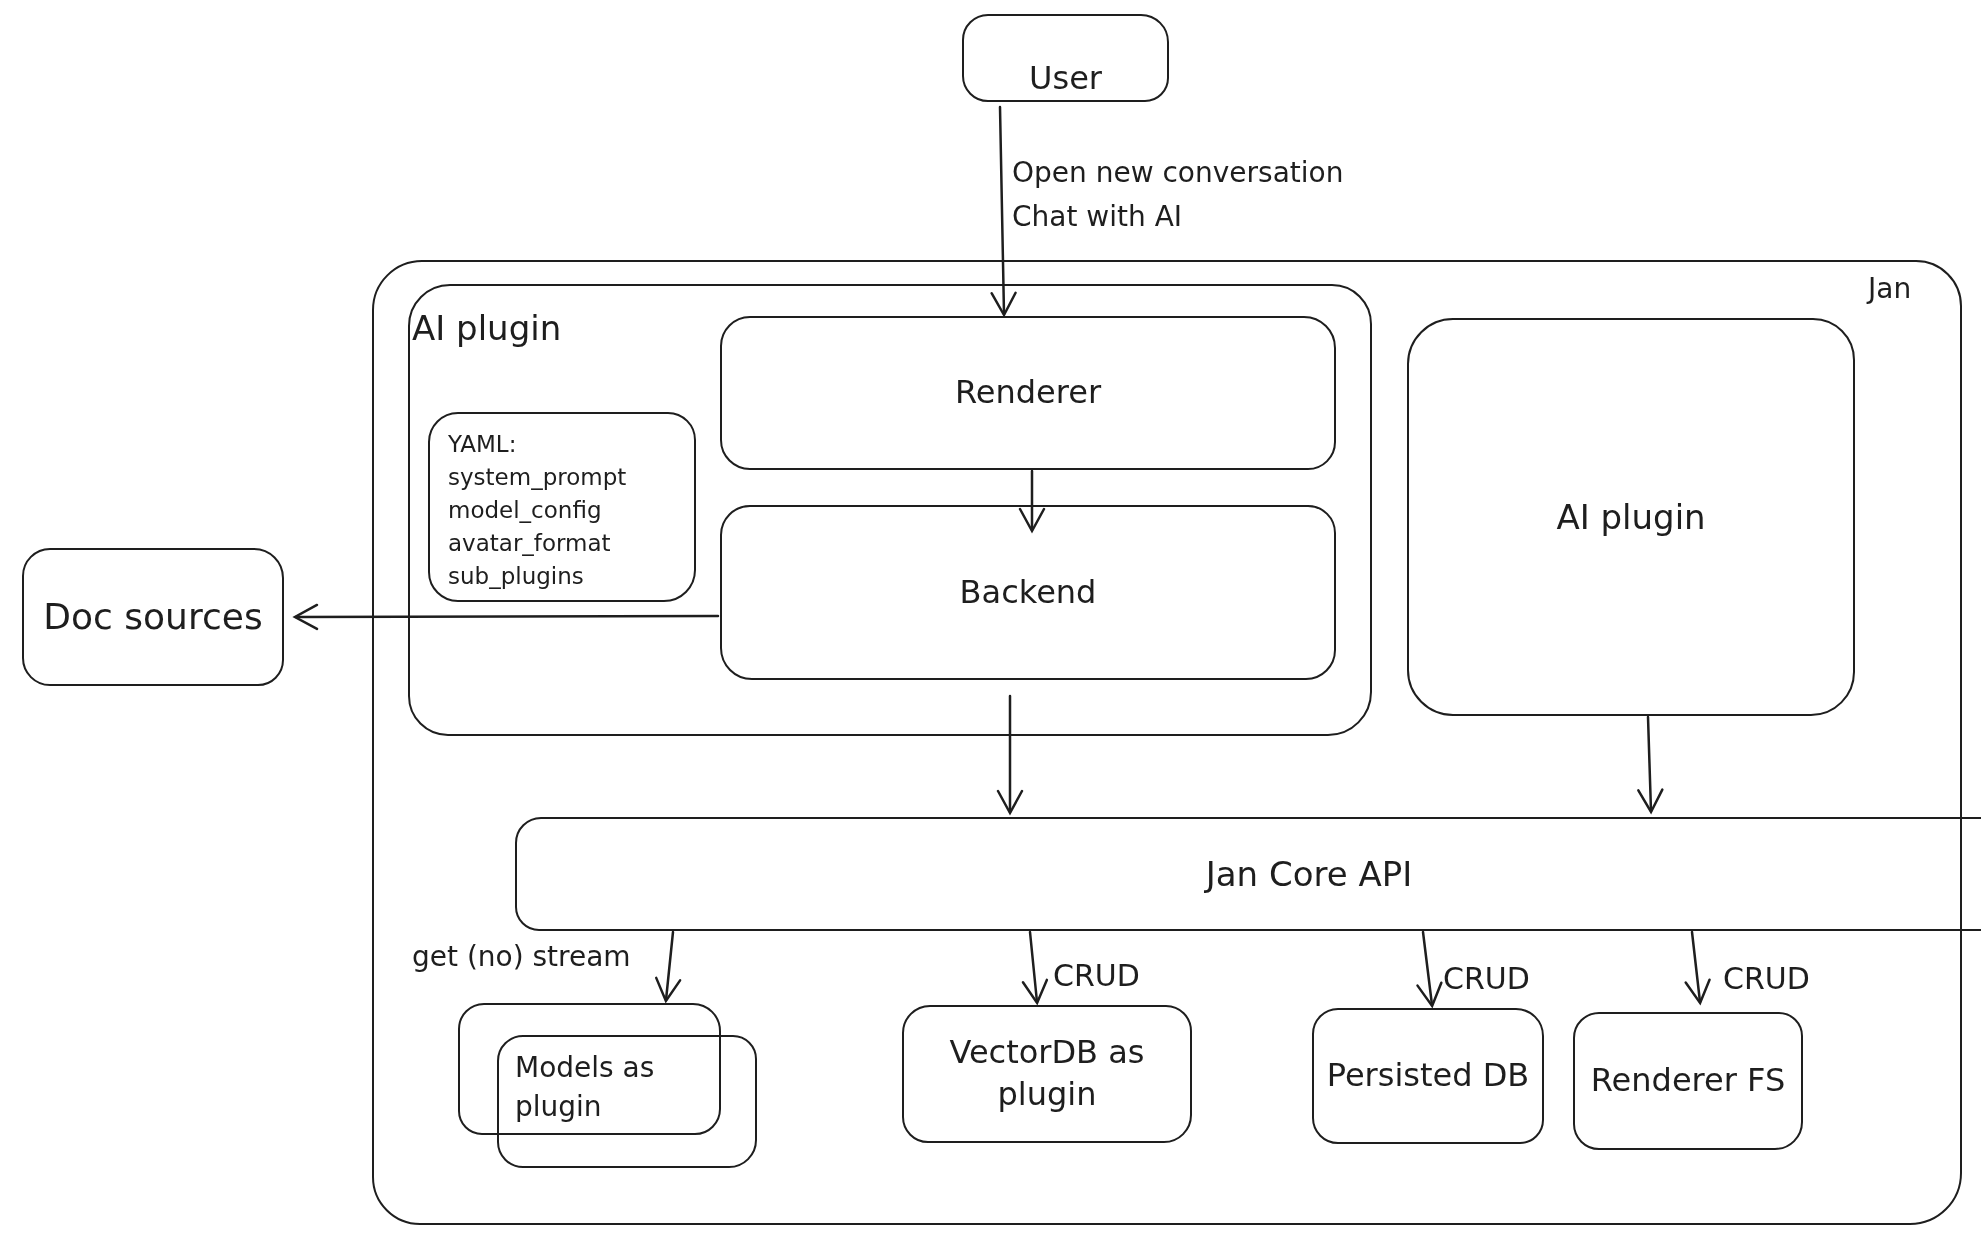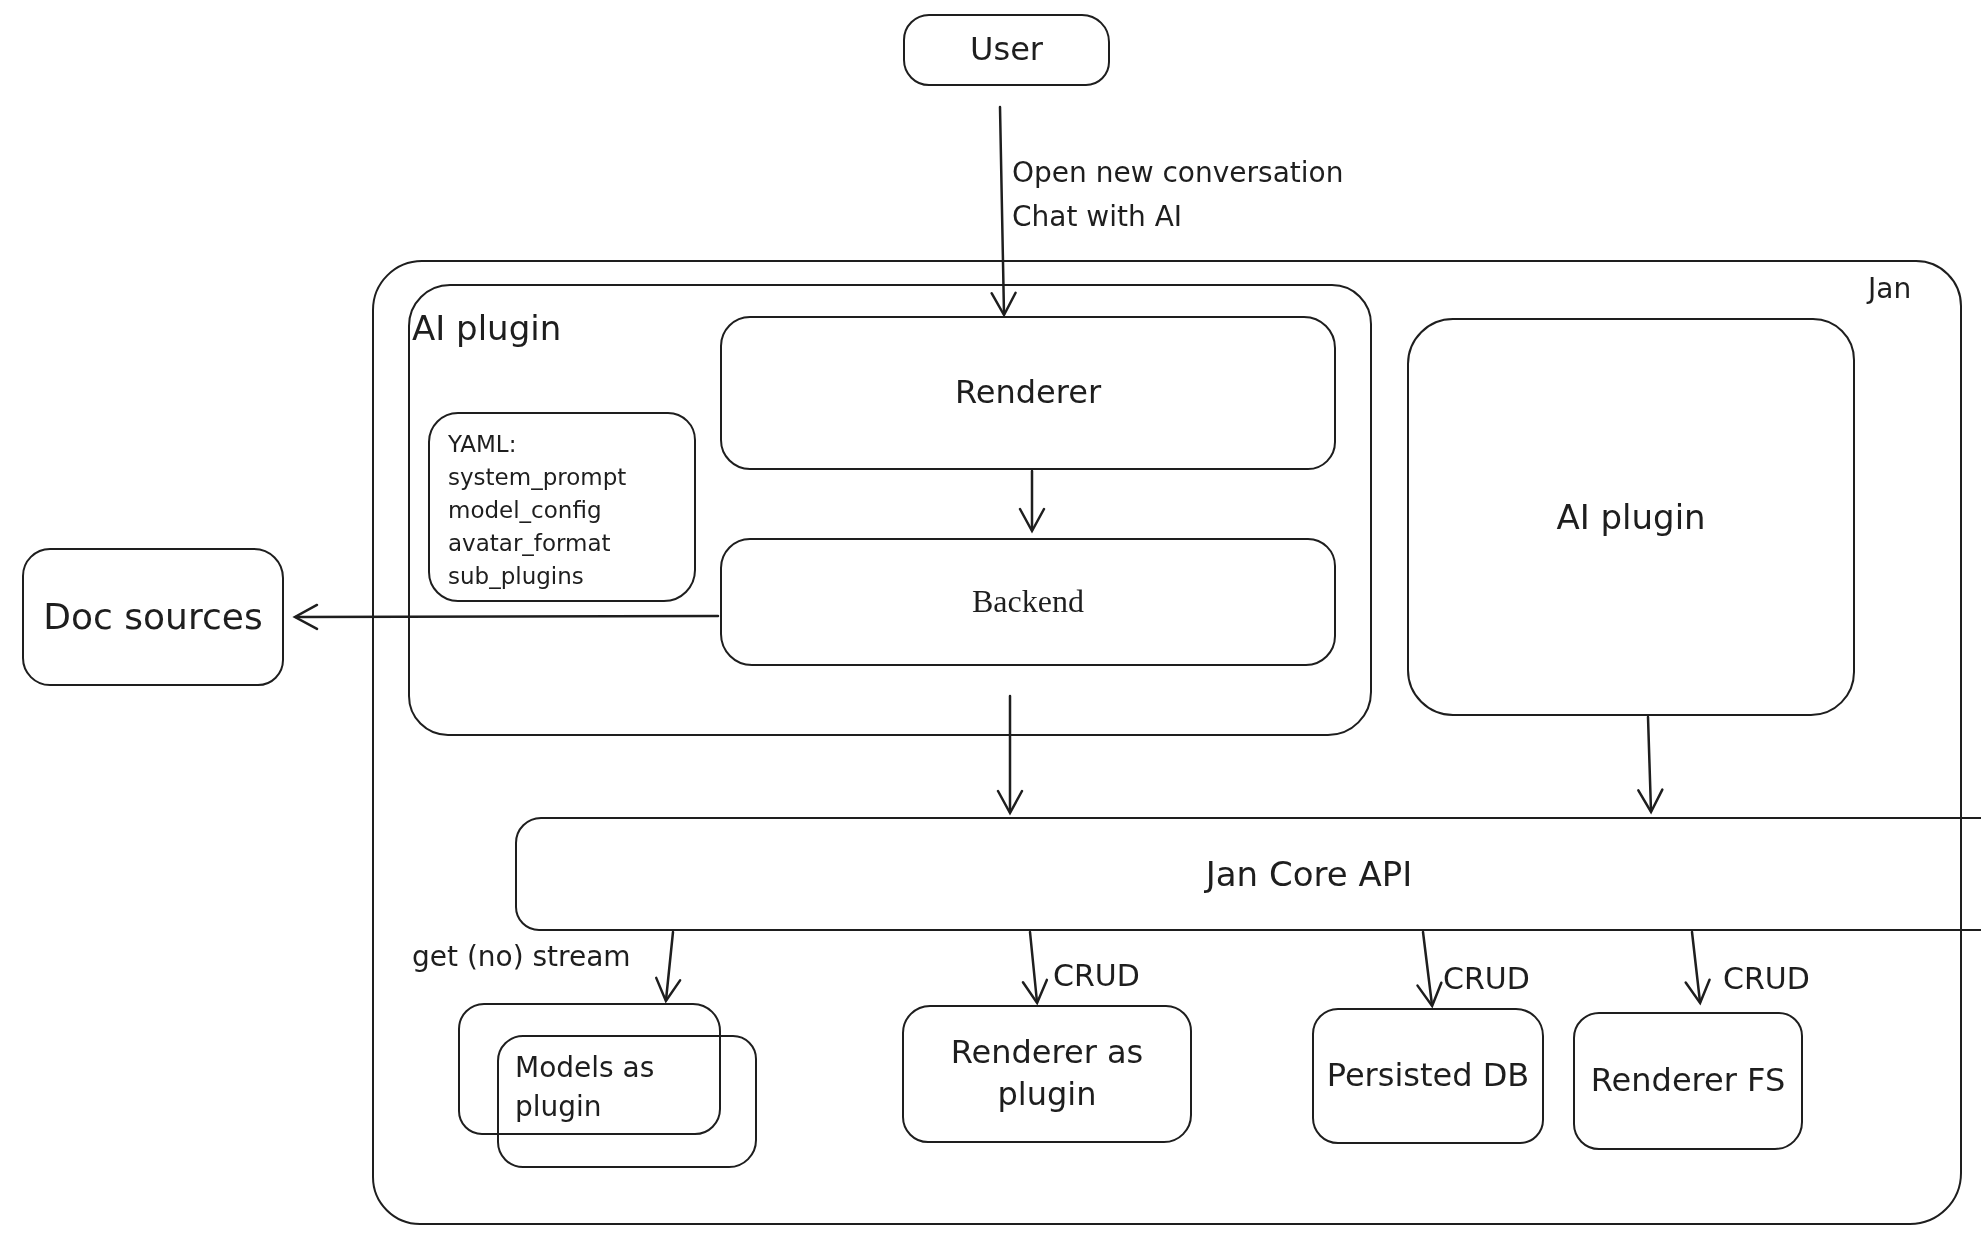--- a/index.html
+++ b/index.html
@@ -22,26 +22,26 @@
     text-align: center;
     box-sizing: border-box;
   }
   .node .lbl { font-size: 32px; line-height: 1.3; }
 
   
   #jan            { left: 372px;  top: 260px;  width: 1590px; height: 965px; border-radius: 50px 46px 52px 48px; }
   #ai-plugin-left { left: 408px;  top: 284px;  width: 964px;  height: 452px; border-radius: 42px 40px 44px 40px; }
 
   
-  #user           { left: 903px;  top: 14px;   width: 207px;  height: 72px;  border-radius: 26px 28px 24px 26px; }
+  #user           { left: 962px;  top: 14px;   width: 207px;  height: 88px;  border-radius: 26px 28px 24px 26px; align-items: flex-end; }
   #renderer       { left: 720px;  top: 316px;  width: 616px;  height: 154px; border-radius: 30px 32px 28px 30px; }
   #yaml-note      { left: 428px;  top: 412px;  width: 268px;  height: 190px; border-radius: 30px 28px 32px 30px;
                     display: block; padding: 14px 8px 0 18px; text-align: left; }
   #yaml-note .yline { font-size: 23px; line-height: 33px; }
-  #backend        { left: 720px;  top: 538px;  width: 616px;  height: 128px; border-radius: 30px 28px 30px 32px; font-family: Liberation Serif, serif; }
+  #backend        { left: 720px;  top: 505px;  width: 616px;  height: 175px; border-radius: 30px 28px 30px 32px; }
   #ai-plugin-right{ left: 1407px; top: 318px;  width: 448px;  height: 398px; border-radius: 46px 42px 44px 46px; }
   #ai-plugin-right .lbl { font-size: 34px; }
   #doc-sources    { left: 22px;   top: 548px;  width: 262px;  height: 138px; border-radius: 28px 30px 26px 28px; }
   #doc-sources .lbl { font-size: 36px; }
   #jan-core-api   { left: 515px;  top: 817px;  width: 1588px; height: 114px; border-radius: 26px 24px 26px 24px; }
   #jan-core-api .lbl { font-size: 34px; }
   #models-back    { left: 458px;  top: 1003px; width: 263px;  height: 132px; border-radius: 26px 28px 26px 24px; }
   #models-front   { left: 497px;  top: 1035px; width: 260px;  height: 133px; border-radius: 26px 24px 28px 26px; }
   #vectordb       { left: 902px;  top: 1005px; width: 290px;  height: 138px; border-radius: 28px 26px 28px 26px; padding: 0 18px; }
   #persisted-db   { left: 1312px; top: 1008px; width: 232px;  height: 136px; border-radius: 26px 28px 24px 26px; }
@@ -106,21 +106,21 @@
 
   <div class="node" id="jan-core-api">
     <span class="lbl">Jan Core API</span>
   </div>
 
   <div class="node" id="models-back"></div>
   <div class="node" id="models-front"></div>
   <div class="free-label" id="models-label">Models as plugin</div>
 
   <div class="node" id="vectordb">
-    <span class="lbl">Renderer as plugin</span>
+    <span class="lbl">VectorDB as plugin</span>
   </div>
 
   <div class="node" id="persisted-db">
     <span class="lbl">Persisted DB</span>
   </div>
 
   <div class="node" id="persisted-fs">
     <span class="lbl">Renderer FS</span>
   </div>
 

